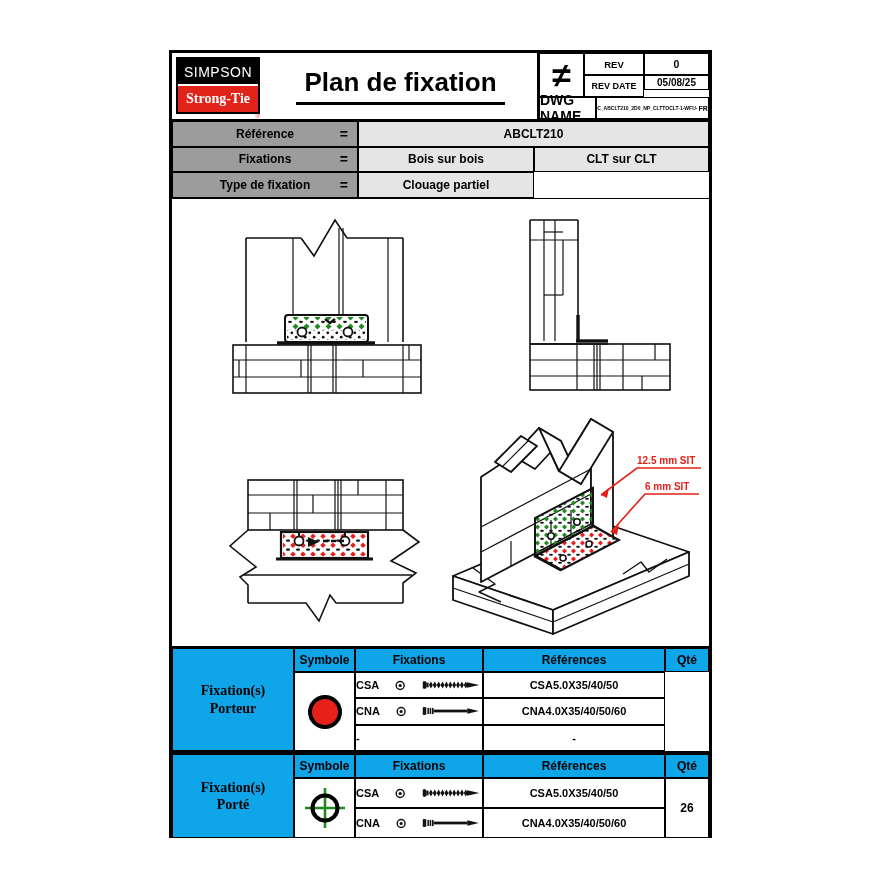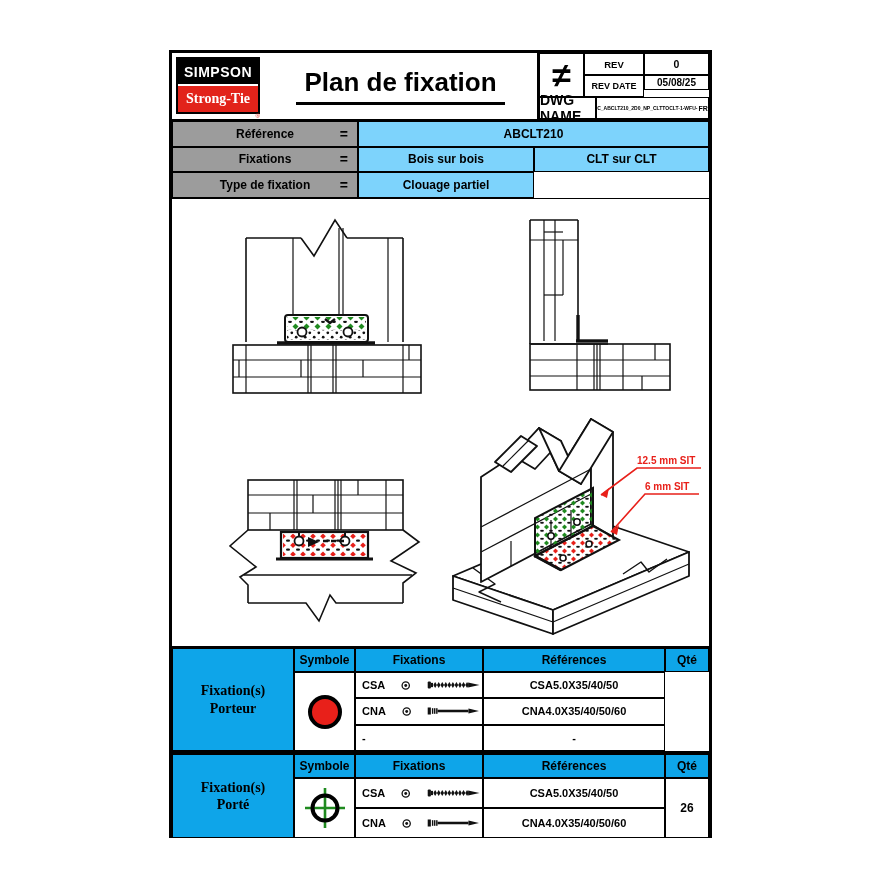--- a/index.html
+++ b/index.html
@@ -4,40 +4,40 @@
 <style>
   * { box-sizing: border-box; margin: 0; padding: 0; }
   html,body { width:880px; height:880px; background:#fff; font-family:"Liberation Sans", sans-serif; }
   .page { position:relative; width:880px; height:880px; background:#fff; overflow:hidden; }
   .doc { position:absolute; left:169px; top:50px; width:543px; height:788px; border:3px solid #000; background:#fff; }
 
   
   .hdr { position:absolute; left:0; top:0; width:100%; height:68px; border-bottom:2px solid #000; display:flex; }
   .hdr-left { flex:1; position:relative; }
   .logo { position:absolute; left:4px; top:4px; width:84px; height:57px; border:2px solid #000; }
-  .logo-top { height:27px; background:#000; color:#fff; font-weight:bold; font-size:14px; letter-spacing:.5px; display:flex; align-items:center; justify-content:center; border-bottom:2px solid #fff; }
+  .logo-top { height:27px; background:#000; color:#fff; font-weight:normal; font-size:14px; letter-spacing:.5px; display:flex; align-items:center; justify-content:center; border-bottom:2px solid #fff; }
   .logo-bot { height:26px; background:#e2231a; color:#fff; font-weight:bold; font-size:14px; font-family:"Liberation Serif", serif; display:flex; align-items:center; justify-content:center; }
   .logo-reg { position:absolute; right:-2px; bottom:-7px; font-size:6px; color:#e2231a; }
   .title-wrap { position:absolute; left:92px; right:0; top:0; bottom:0; display:flex; align-items:center; justify-content:center; }
   .title { font-size:26px; font-weight:bold; border-bottom:3px solid #000; padding:0 8px 4px 8px; }
   .hdr-right { width:172px; border-left:2px solid #000; position:relative; font-weight:bold; }
   .hr-cell { position:absolute; border:1.5px solid #000; display:flex; align-items:center; justify-content:center; }
   .neq { left:0; top:0; width:45px; height:44px; font-size:34px; font-weight:bold; line-height:1; }
   .rev-l { left:45px; top:0; width:60px; height:22px; font-size:9.5px; }
   .rev-v { left:105px; top:0; width:65px; height:22px; font-size:10.5px; }
   .revd-l { left:45px; top:22px; width:60px; height:22px; font-size:9px; }
   .revd-v { left:105px; top:22px; width:65px; height:15px; font-size:10px; }
   .dwg-l { left:0; top:44px; width:57px; height:22px; font-size:14px; }
   .dwg-v { left:57px; top:44px; width:113px; height:22px; font-size:5px; letter-spacing:0; white-space:nowrap; }
   .dwg-v .suffix { font-size:7px; margin-left:1px; }
 
   
   .info { position:absolute; left:0; top:68px; width:100%; height:78px; display:grid;
           grid-template-columns:186px 176px 1fr; grid-template-rows:repeat(3,1fr); border-bottom:1px solid #000; }
-  .ic { border:1.5px solid #000; display:flex; align-items:center; justify-content:center; font-weight:bold; font-size:12px; background:#7dd3fc; }
+  .ic { border:1.5px solid #000; display:flex; align-items:center; justify-content:center; font-weight:bold; font-size:12px; background:#e5e5e5; }
   .ic.gray { background:#9c9c9c; position:relative; }
   .ic .eq { position:absolute; right:9px; font-size:14px; }
   .num-raised { font-size:13px; position:relative; top:-2px; margin-left:6px; }
 
   
   .drawings { position:absolute; left:0; top:146px; width:100%; height:447px; background:#fff; }
   .drawings svg { position:absolute; overflow:visible; }
   .d1 { left:41px;  top:16px;  }
   .d2 { left:323px; top:11px;  }
   .d3 { left:46px;  top:226px; }
@@ -45,21 +45,21 @@
   .ann { font-family:"Liberation Sans",sans-serif; font-weight:bold; font-size:10px; fill:#e8201a; }
 
   
   .ftab { position:absolute; left:0; width:100%; display:grid; grid-template-columns:122px 61px 128px 1fr 44px; }
   .t1 { top:593px; height:105px; grid-template-rows:24px 1fr 1fr 1fr; border-top:2px solid #000; }
   .t2 { top:698px; height:87px;  grid-template-rows:24px 1fr 1fr; border-top:3px solid #000; }
   .fc { border:1.5px solid #000; display:flex; align-items:center; justify-content:center; font-weight:bold; font-size:11px; background:#fff; }
   .fc.gray { background:#0ea5e9;text-align:center; }
   .fc.hdrcell { font-size:12px; }
   .group { flex-direction:column; line-height:1.25; font-size:14px;font-family:Liberation Serif, serif; }
-  .fixcell { justify-content:flex-start; padding-left:6px; gap:16px; }
+  .fixcell { justify-content:flex-start; gap:16px; }
   .refcell { font-size:11px; }
   .qtycell { font-size:12px; }
   .sym-circle { width:34px; height:34px; border-radius:50%; background:#e8201a; border:4px solid #000; }
 </style>
 </head>
 <body>
 
 <div class="page">
   <div class="doc">
 

